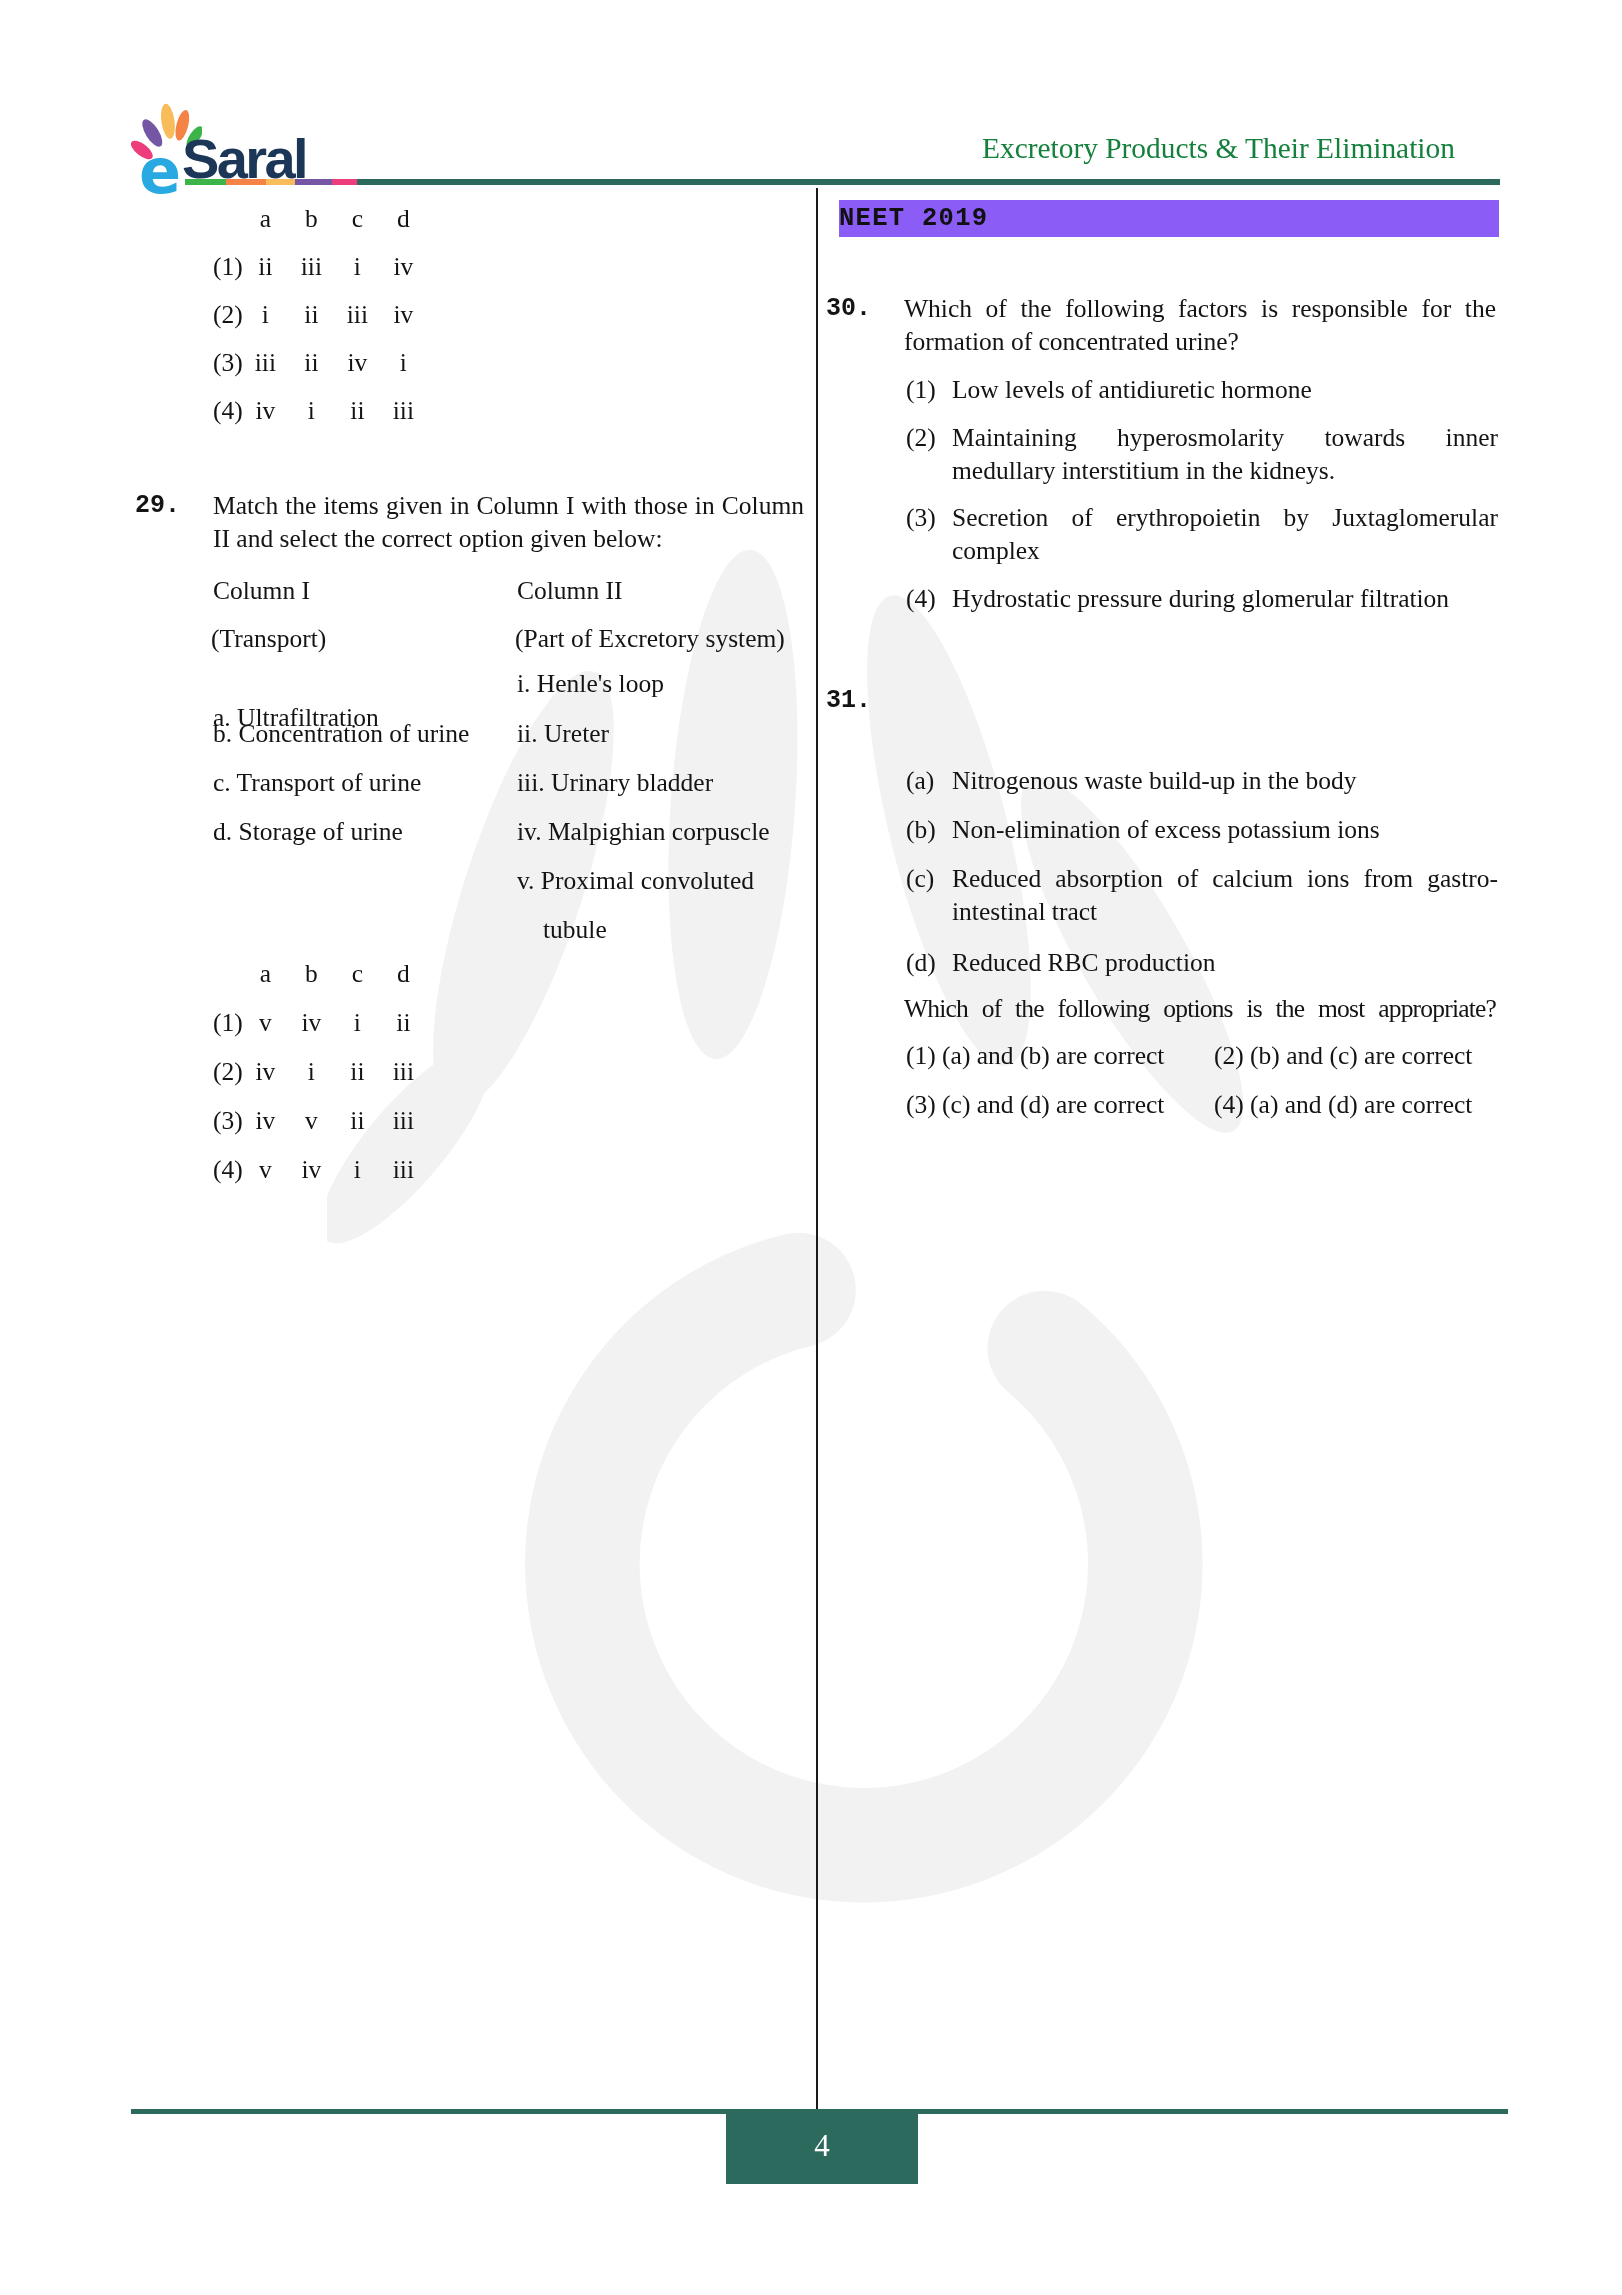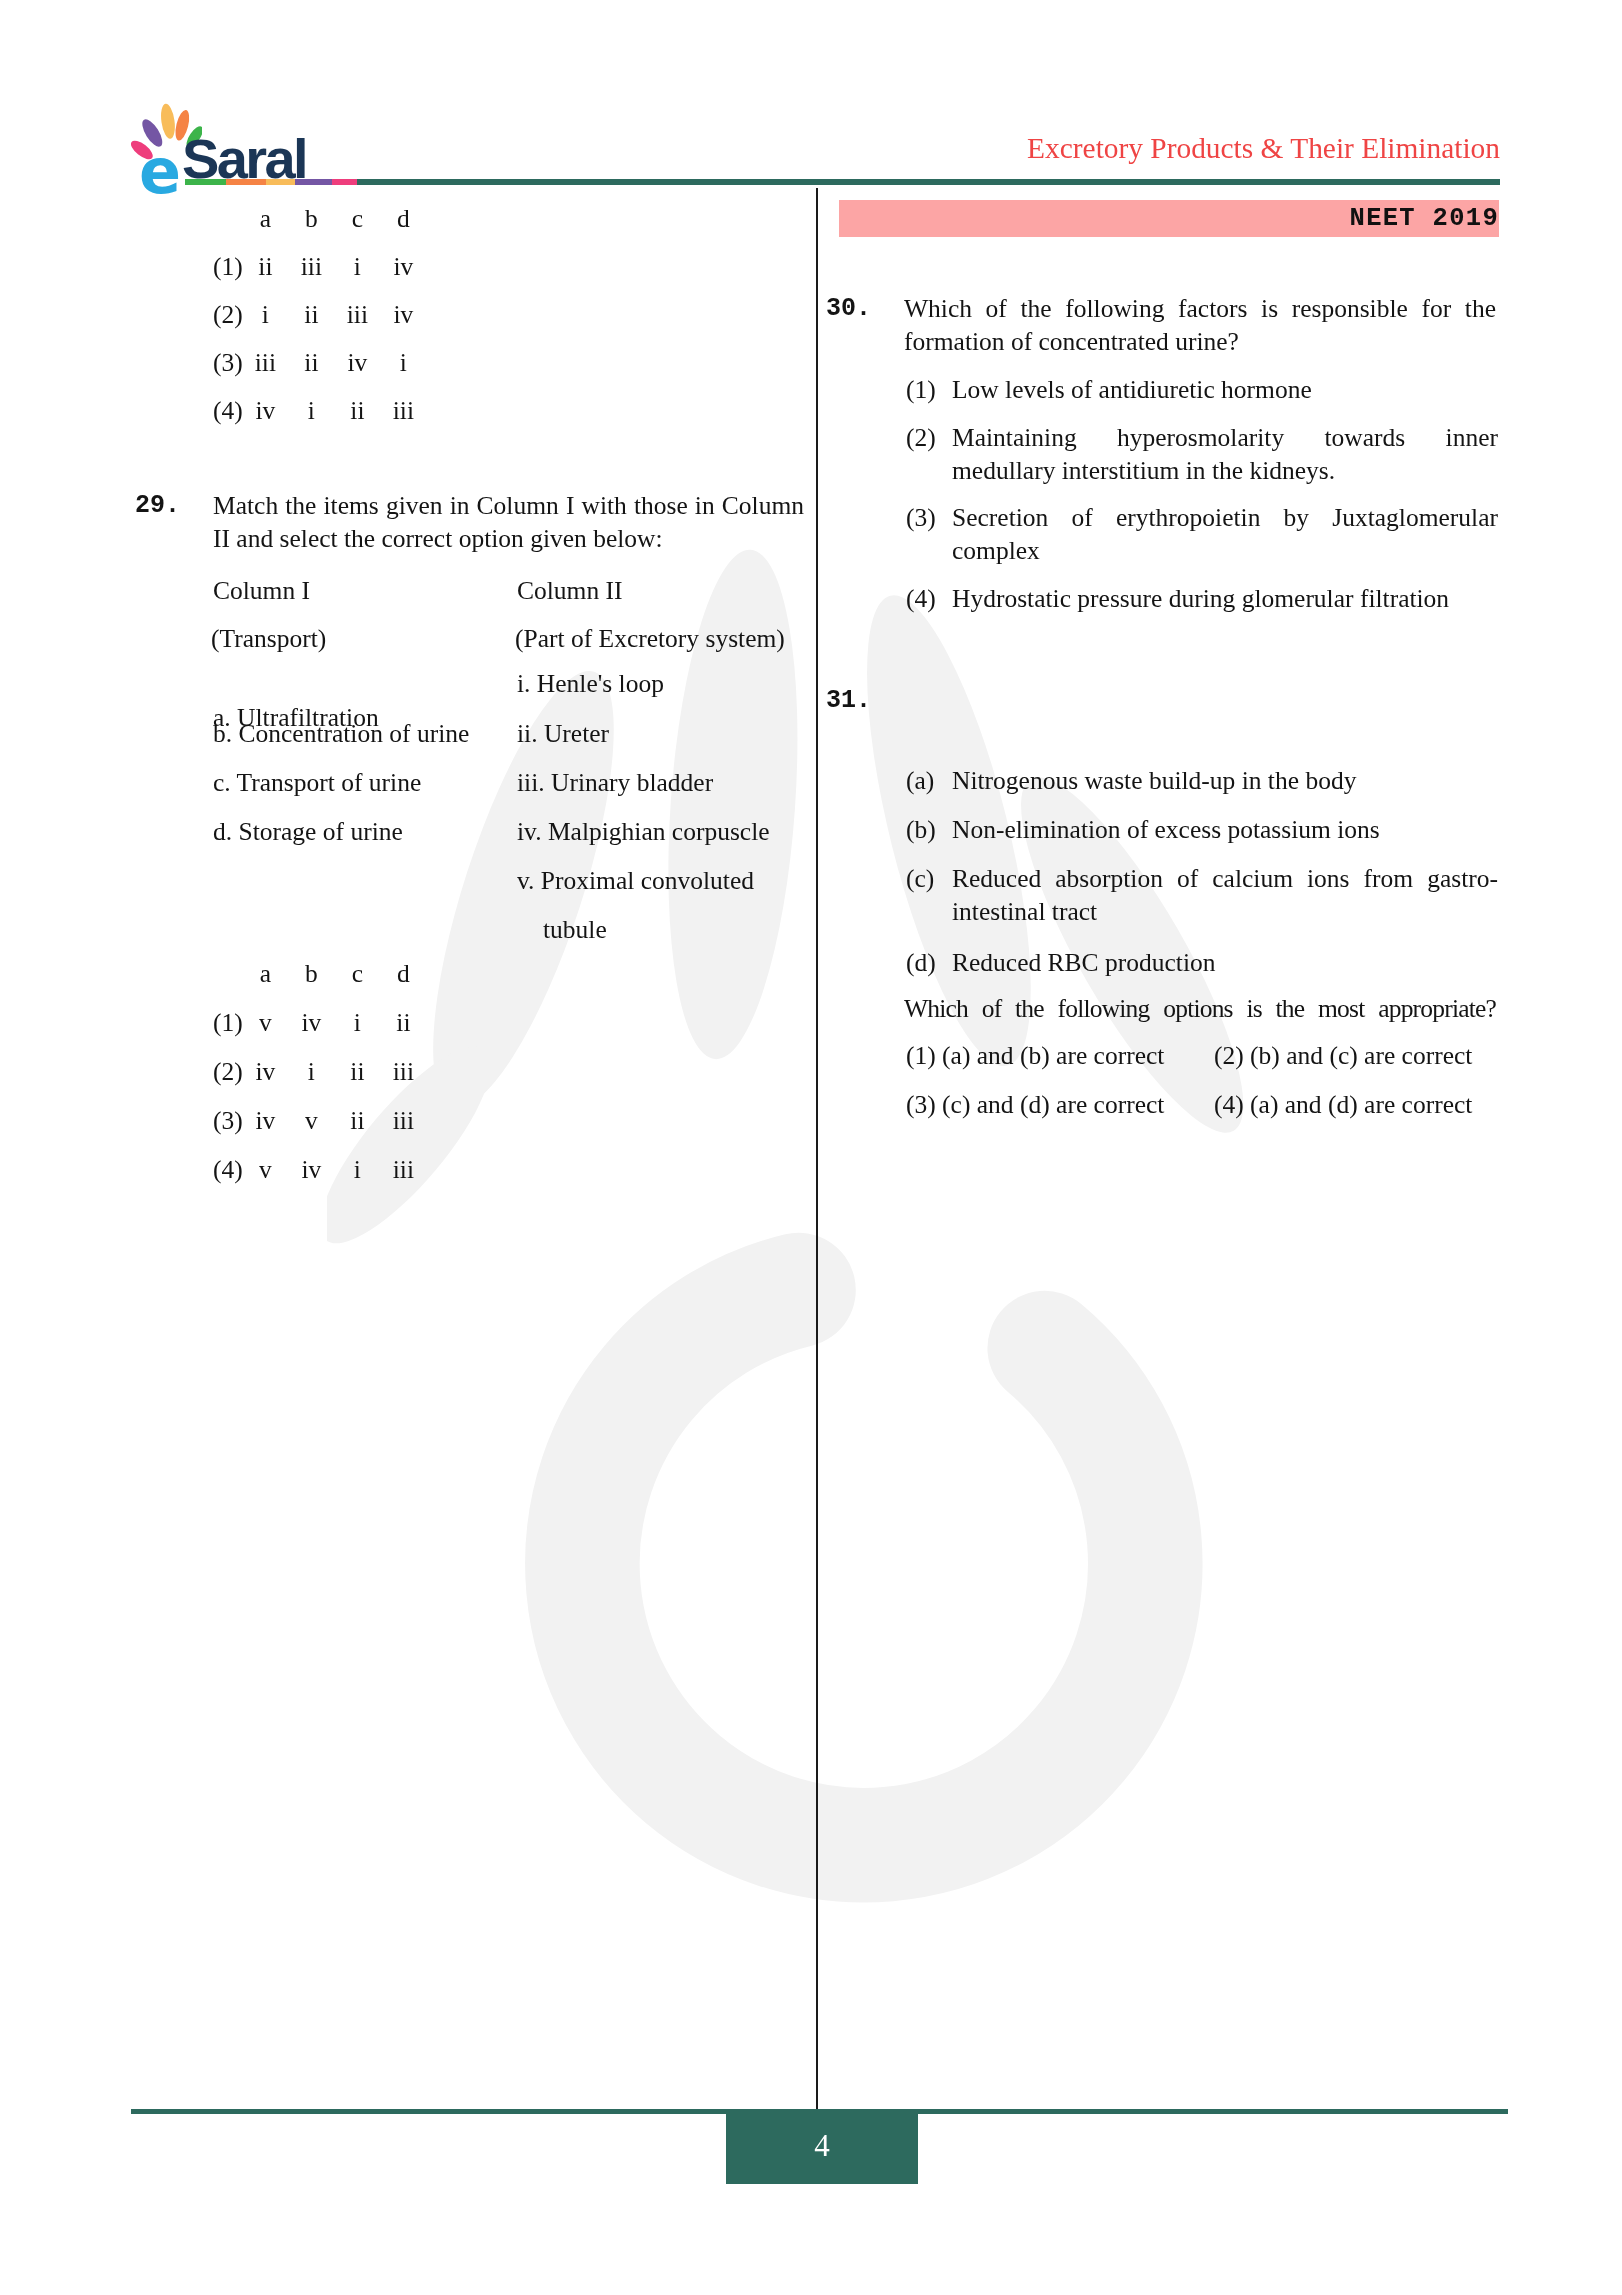--- a/index.html
+++ b/index.html
@@ -9,23 +9,23 @@
   .t{font-size:25.5px;}
   .line{height:33px;line-height:33px;white-space:nowrap;}
   .jline{text-align:justify;text-align-last:justify;}
   .tight{letter-spacing:-0.8px;word-spacing:-2.6px;}
   .mono{font-family:"Liberation Mono",monospace;font-weight:700;font-size:25px;}
   .qnum{position:absolute;height:33px;line-height:33px;}
   
   .logo-word{font-family:"Liberation Sans",sans-serif;font-weight:700;font-size:56px;
              line-height:65px;letter-spacing:-2.6px;color:#1b3656;}
   .logo-e{font-family:"DejaVu Sans",sans-serif;font-weight:700;font-size:62px;line-height:62px;color:#29a9e1;}
-  .title{font-size:29.4px;line-height:34px;text-align:right;color:#ef4444;}
+  .title{font-size:29.4px;line-height:34px;color:#15803d;}
   .useg{position:absolute;top:179px;height:5.9px;}
-  .banner{background:#fca5a5;text-align:right;}
+  .banner{background:#8b5cf6;text-align:left;}
   .banner span{font-family:"Liberation Mono",monospace;font-weight:700;font-size:25.5px;
                letter-spacing:1.3px;line-height:37px;color:#111;}
   .divider{background:#1a1a1a;}
   
   .opt-table{display:grid;grid-template-columns:29.4px 46px 46px 46px 46px;font-size:25.5px;}
   .opt-table .c{height:33px;line-height:33px;text-align:center;white-space:nowrap;}
   .opt-table .l{text-align:left;}
   .t1{grid-auto-rows:48px;}
   .t2{grid-auto-rows:49px;}
   

